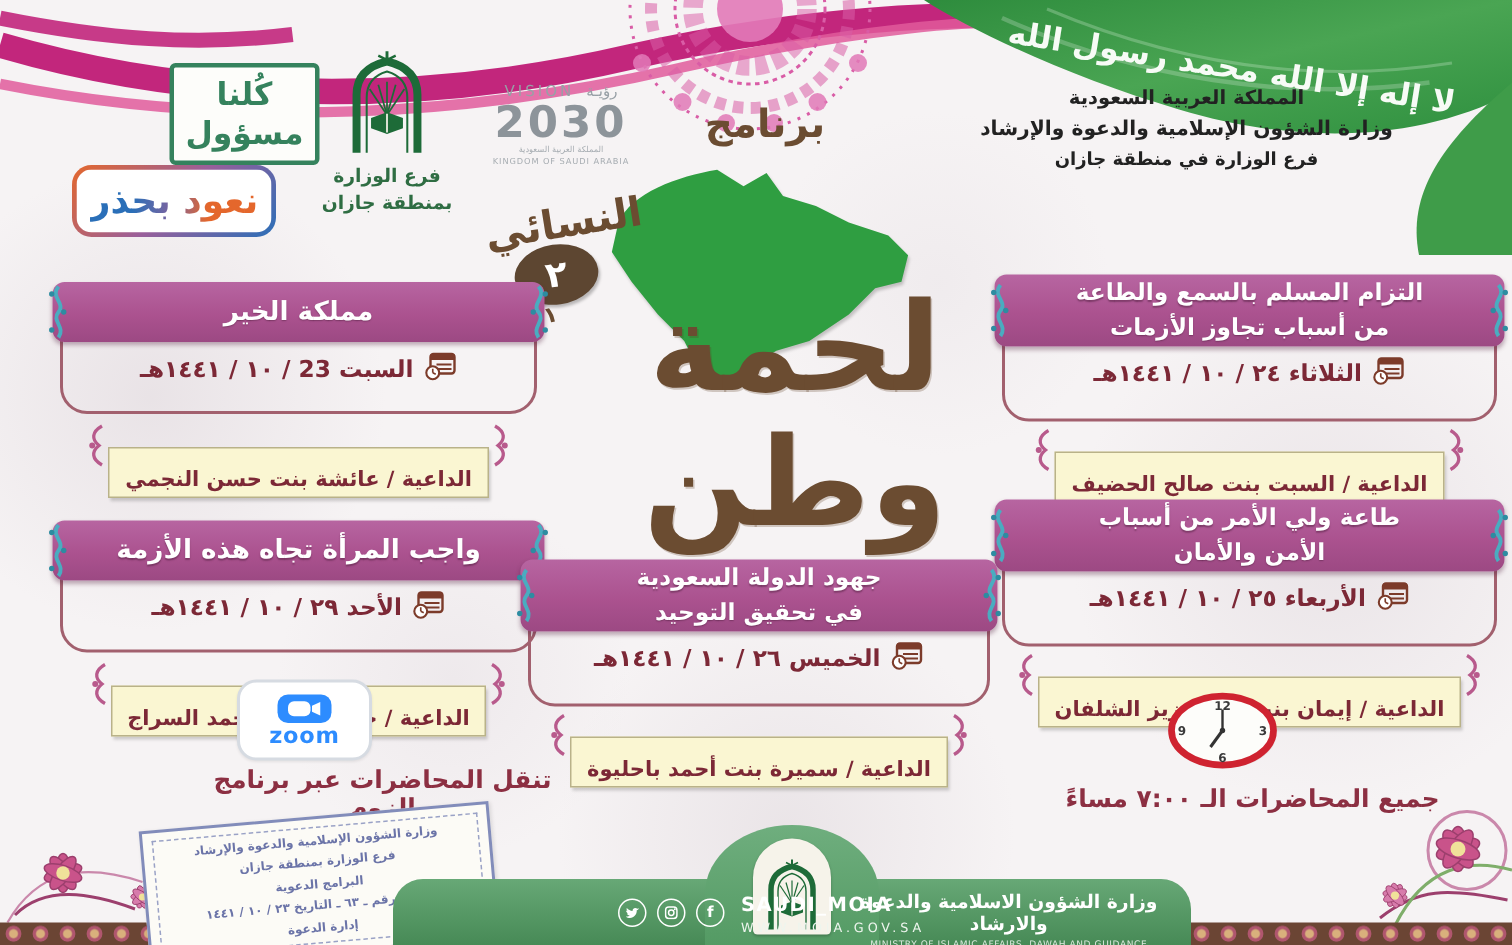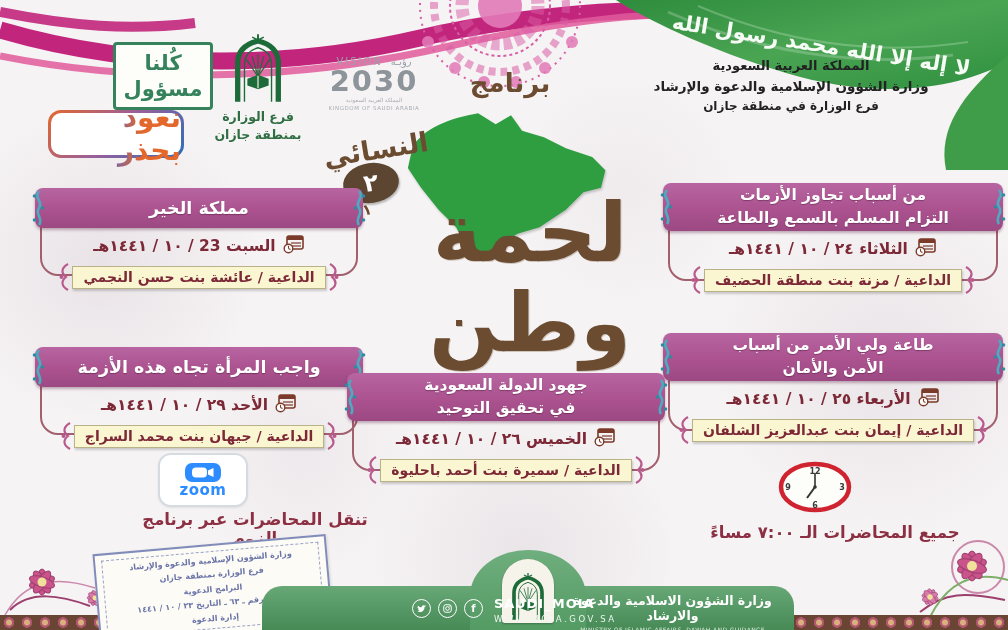--- a/index.html
+++ b/index.html
@@ -23,21 +23,21 @@
   .vision{left:318px;top:56px;width:112px;text-align:center;color:#98a0a6;z-index:2;}
   .vision-top{font-size:10px;letter-spacing:2px;display:flex;justify-content:center;gap:8px;align-items:baseline;}
   .vision-year{font-size:29px;font-weight:bold;color:#8d949a;letter-spacing:2px;line-height:1;}
   .vision-sub{font-size:5.5px;letter-spacing:.6px;line-height:1.5;color:#a7adb2;}
   .branch-logo{left:212px;top:34px;width:92px;text-align:center;z-index:2;}
   .branch-caption{color:#2f6d43;font-weight:bold;font-size:12.5px;line-height:1.4;direction:rtl;}
   .naoud{left:48px;top:110px;width:130px;height:42px;border-radius:13px;display:flex;align-items:center;
     justify-content:center;z-index:2;border:3.5px solid transparent;
     background-image:linear-gradient(#fff,#fff),linear-gradient(135deg,#e4672c,#9a5f9a,#2a6fb8);
     background-origin:border-box;background-clip:padding-box,border-box;}
-  .naoud span{font-size:28px;font-weight:bold;direction:rtl;
+  .naoud span{font-size:24px;font-weight:bold;direction:rtl;
     background:linear-gradient(90deg,#2a6fb8 25%,#7a64a0 48%,#e4672c 70%);
     -webkit-background-clip:text;background-clip:text;color:transparent;}
   
   .ministry-head{right:42px;top:56px;width:350px;text-align:center;color:#222;font-weight:bold;
     direction:rtl;z-index:2;line-height:1.55;}
   .ministry-head .l1{font-size:13px;}
   .ministry-head .l2{font-size:13.5px;}
   .ministry-head .l3{font-size:12px;}
   
   .program-word{left:452px;top:68px;width:116px;text-align:center;color:#6b4c31;font-weight:bold;
@@ -68,22 +68,22 @@
     box-shadow:0 2px 3px rgba(80,30,60,.35);text-shadow:0 1px 1px rgba(60,20,45,.4);}
   .pos1 .banner,.pos3 .banner{height:40px;font-size:17.5px;}
   .pos2 .banner,.pos4 .banner,.pos5 .banner{height:48px;font-size:15.5px;line-height:1.5;}
   .clasp{position:absolute;top:50%;transform:translateY(-50%);line-height:0;}
   .clasp.left{left:-4px;}
   .clasp.right{right:-4px;transform:translateY(-50%) scaleX(-1);}
   .date-row{position:relative;z-index:2;display:flex;justify-content:center;align-items:center;gap:7px;
     direction:rtl;color:#7c2836;font-weight:bold;font-size:15.5px;margin-top:6px;}
   .speaker-row{position:relative;z-index:2;display:flex;justify-content:center;align-items:center;
     gap:2px;margin-top:4px;}
-  .speaker{background:#faf6d2;border:1px solid #b9b289;padding:2px 10px 3px;font-weight:bold;
-    font-size:14px;color:#7c2836;direction:rtl;box-shadow:1px 2px 2px rgba(0,0,0,.18);}
+  .speaker{background:#faf6d2;border:1px solid #b9b289;padding:13px 10px 3px;font-weight:bold;
+    font-size:14px;color:#7c2836;direction:rtl;box-shadow:1px 2px 2px rgba(0,0,0,.18);margin-top:36px;}
   .bracket{line-height:0;}
   .bracket.flip{transform:scaleX(-1);}
   
   .zoom-box{left:158px;top:453px;width:86px;height:50px;background:#fff;border:2px solid #d6dbe2;
     border-radius:13px;display:flex;flex-direction:column;align-items:center;justify-content:center;
     gap:1px;z-index:3;box-shadow:0 1px 2px rgba(0,0,0,.08);}
   .zoom-cam{width:36px;height:19px;background:#2d8cff;border-radius:7px;display:flex;align-items:center;
     justify-content:center;}
   .zoom-word{color:#2d8cff;font-weight:bold;font-size:15px;line-height:1;letter-spacing:.5px;}
   .zoom-caption{left:120px;top:510px;width:270px;text-align:center;color:#8c2f42;font-weight:bold;
@@ -267,22 +267,22 @@
 
   <div class="card pos2">
     <div class="card-outline"></div>
     <div class="banner">
       <span class="clasp left"><svg width="15" height="38" viewBox="0 0 15 38">
             <path d="M8,2 C2,9 13,13 8,19 C3,25 13,29 8,36" stroke="#4aacc0" stroke-width="2.6" fill="none"></path>
             <circle cx="3.5" cy="7" r="1.8" fill="#2d8ca1"></circle>
             <circle cx="11.5" cy="19" r="1.8" fill="#2d8ca1"></circle>
             <circle cx="3.5" cy="31" r="1.8" fill="#2d8ca1"></circle>
           </svg></span>
+      <div>التزام المسلم بالسمع والطاعة</div>
       <div>من أسباب تجاوز الأزمات</div>
-      <div>التزام المسلم بالسمع والطاعة</div>
       <span class="clasp right"><svg width="15" height="38" viewBox="0 0 15 38">
             <path d="M8,2 C2,9 13,13 8,19 C3,25 13,29 8,36" stroke="#4aacc0" stroke-width="2.6" fill="none"></path>
             <circle cx="3.5" cy="7" r="1.8" fill="#2d8ca1"></circle>
             <circle cx="11.5" cy="19" r="1.8" fill="#2d8ca1"></circle>
             <circle cx="3.5" cy="31" r="1.8" fill="#2d8ca1"></circle>
           </svg></span>
     </div>
     <div class="date-row">
       <span><svg width="22" height="20" viewBox="0 0 22 20">
             <rect x="4" y="2" width="16" height="13" rx="2" fill="none" stroke="#7c3b2a" stroke-width="1.6"></rect>
@@ -293,21 +293,21 @@
             <line x1="5.5" y1="14.5" x2="5.5" y2="11.8" stroke="#7c3b2a" stroke-width="1.1"></line>
             <line x1="5.5" y1="14.5" x2="7.5" y2="15.5" stroke="#7c3b2a" stroke-width="1.1"></line>
           </svg></span>
       <span>الثلاثاء ٢٤ / ١٠ / ١٤٤١هـ</span>
     </div>
     <div class="speaker-row">
       <span class="bracket"><svg width="12" height="30" viewBox="0 0 12 30">
             <path d="M10,2 C3,6 3,11 8,15 C3,19 3,24 10,28" stroke="#b85a8c" stroke-width="2.2" fill="none"></path>
             <circle cx="3.5" cy="15" r="2" fill="#b85a8c"></circle>
           </svg></span>
-      <span class="speaker">الداعية / مزنة بنت منطقة الحضيف</span>
+      <span class="speaker">الداعية / السبت بنت صالح الحضيف</span>
       <span class="bracket flip"><svg width="12" height="30" viewBox="0 0 12 30">
             <path d="M10,2 C3,6 3,11 8,15 C3,19 3,24 10,28" stroke="#b85a8c" stroke-width="2.2" fill="none"></path>
             <circle cx="3.5" cy="15" r="2" fill="#b85a8c"></circle>
           </svg></span>
     </div>
   </div>
 
   <div class="card pos3">
     <div class="card-outline"></div>
     <div class="banner">

